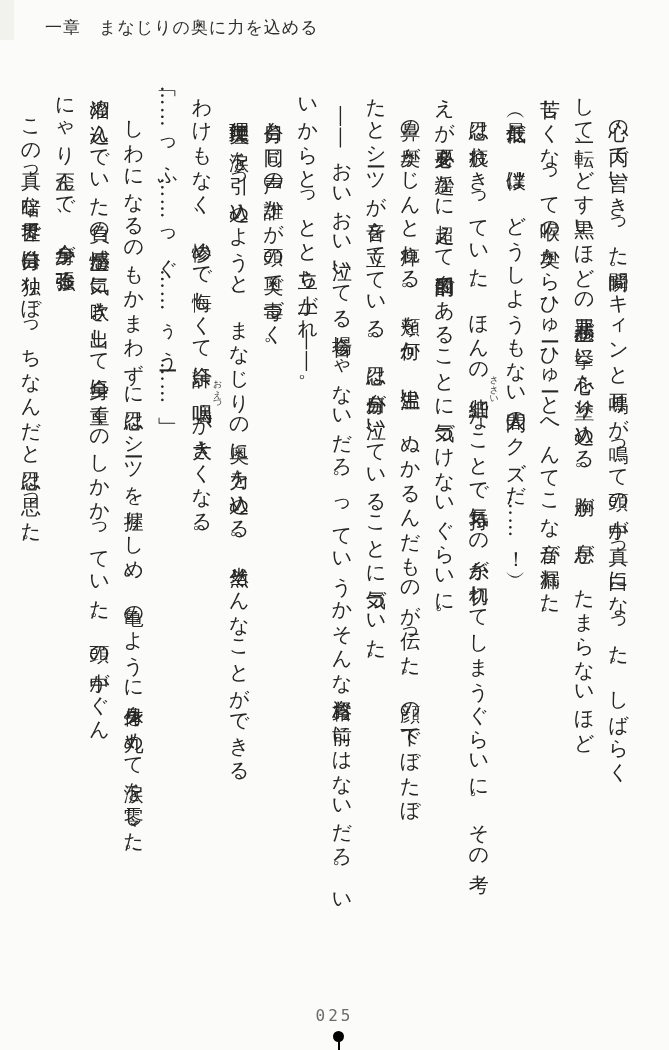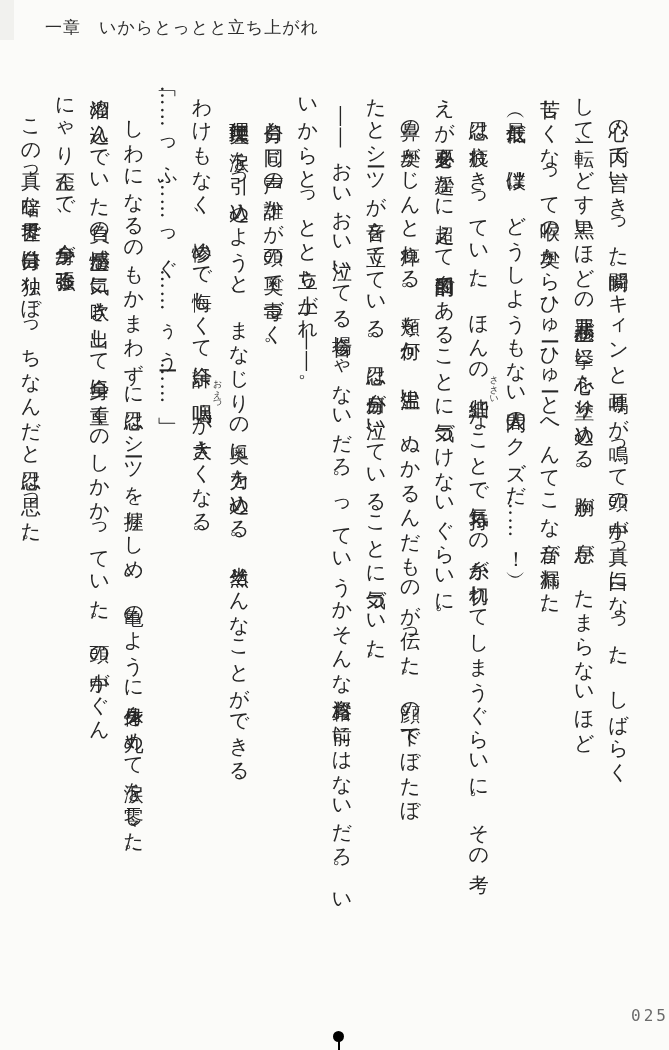--- a/index.html
+++ b/index.html
@@ -57,21 +57,21 @@
   rt {
     font-size: 9px;
     letter-spacing: 0;
     color: #3a3a3a;
   }
   .page-number {
     position: absolute;
     top: 1006px;
     left: 0;
     width: 669px;
-    text-align: right;
+    text-align: center;
     font-family: "DejaVu Sans Mono", monospace;
     font-size: 16px;
     letter-spacing: 3px;
     color: #6b6b6b;
   }
   .cursor-dot {
     position: absolute;
     left: 333px;
     top: 1031px;
     width: 11px;
@@ -88,21 +88,21 @@
     background: #000;
   }
 </style>
 </head>
 <body>
 
 <div class="page">
 
   <div class="scan-edge"></div>
 
-  <div class="chapter-header">一章　いからとっとと立ち上がれ</div>
+  <div class="chapter-header">一章　まなじりの奥に力を込める</div>
 
   <div class="body-text">
       <p class="tline indent">心の内で言いきった瞬間。キィンと耳鳴りが鳴って頭の中が真っ白になった。しばらく</p>
       <p class="tline">して一転、どす黒いほどの罪悪感が一挙に心を塗り込める。胸が、息が、たまらないほど</p>
       <p class="tline">苦しくなって喉の奥からひゅーひゅーとへんてこな音が漏れた。</p>
       <p class="tline indent">（最低だ。僕は。どうしようもない人間のクズだ……！）</p>
       <p class="tline indent">忍は疲れきっていた。ほんの<ruby>些細<rt>ささい</rt></ruby>なことで気持ちの糸が切れてしまうぐらいに。その考</p>
       <p class="tline">えが必要を遥かに超えて自罰的であることに気づけないぐらいに。</p>
       <p class="tline indent">鼻の奥がじんと痺れる。頬を何か、生温い、ぬかるんだものが伝った。顔の下でぼたぼ</p>
       <p class="tline">たとシーツが音を立てている。忍は自分が泣いていることに気づいた。</p>

